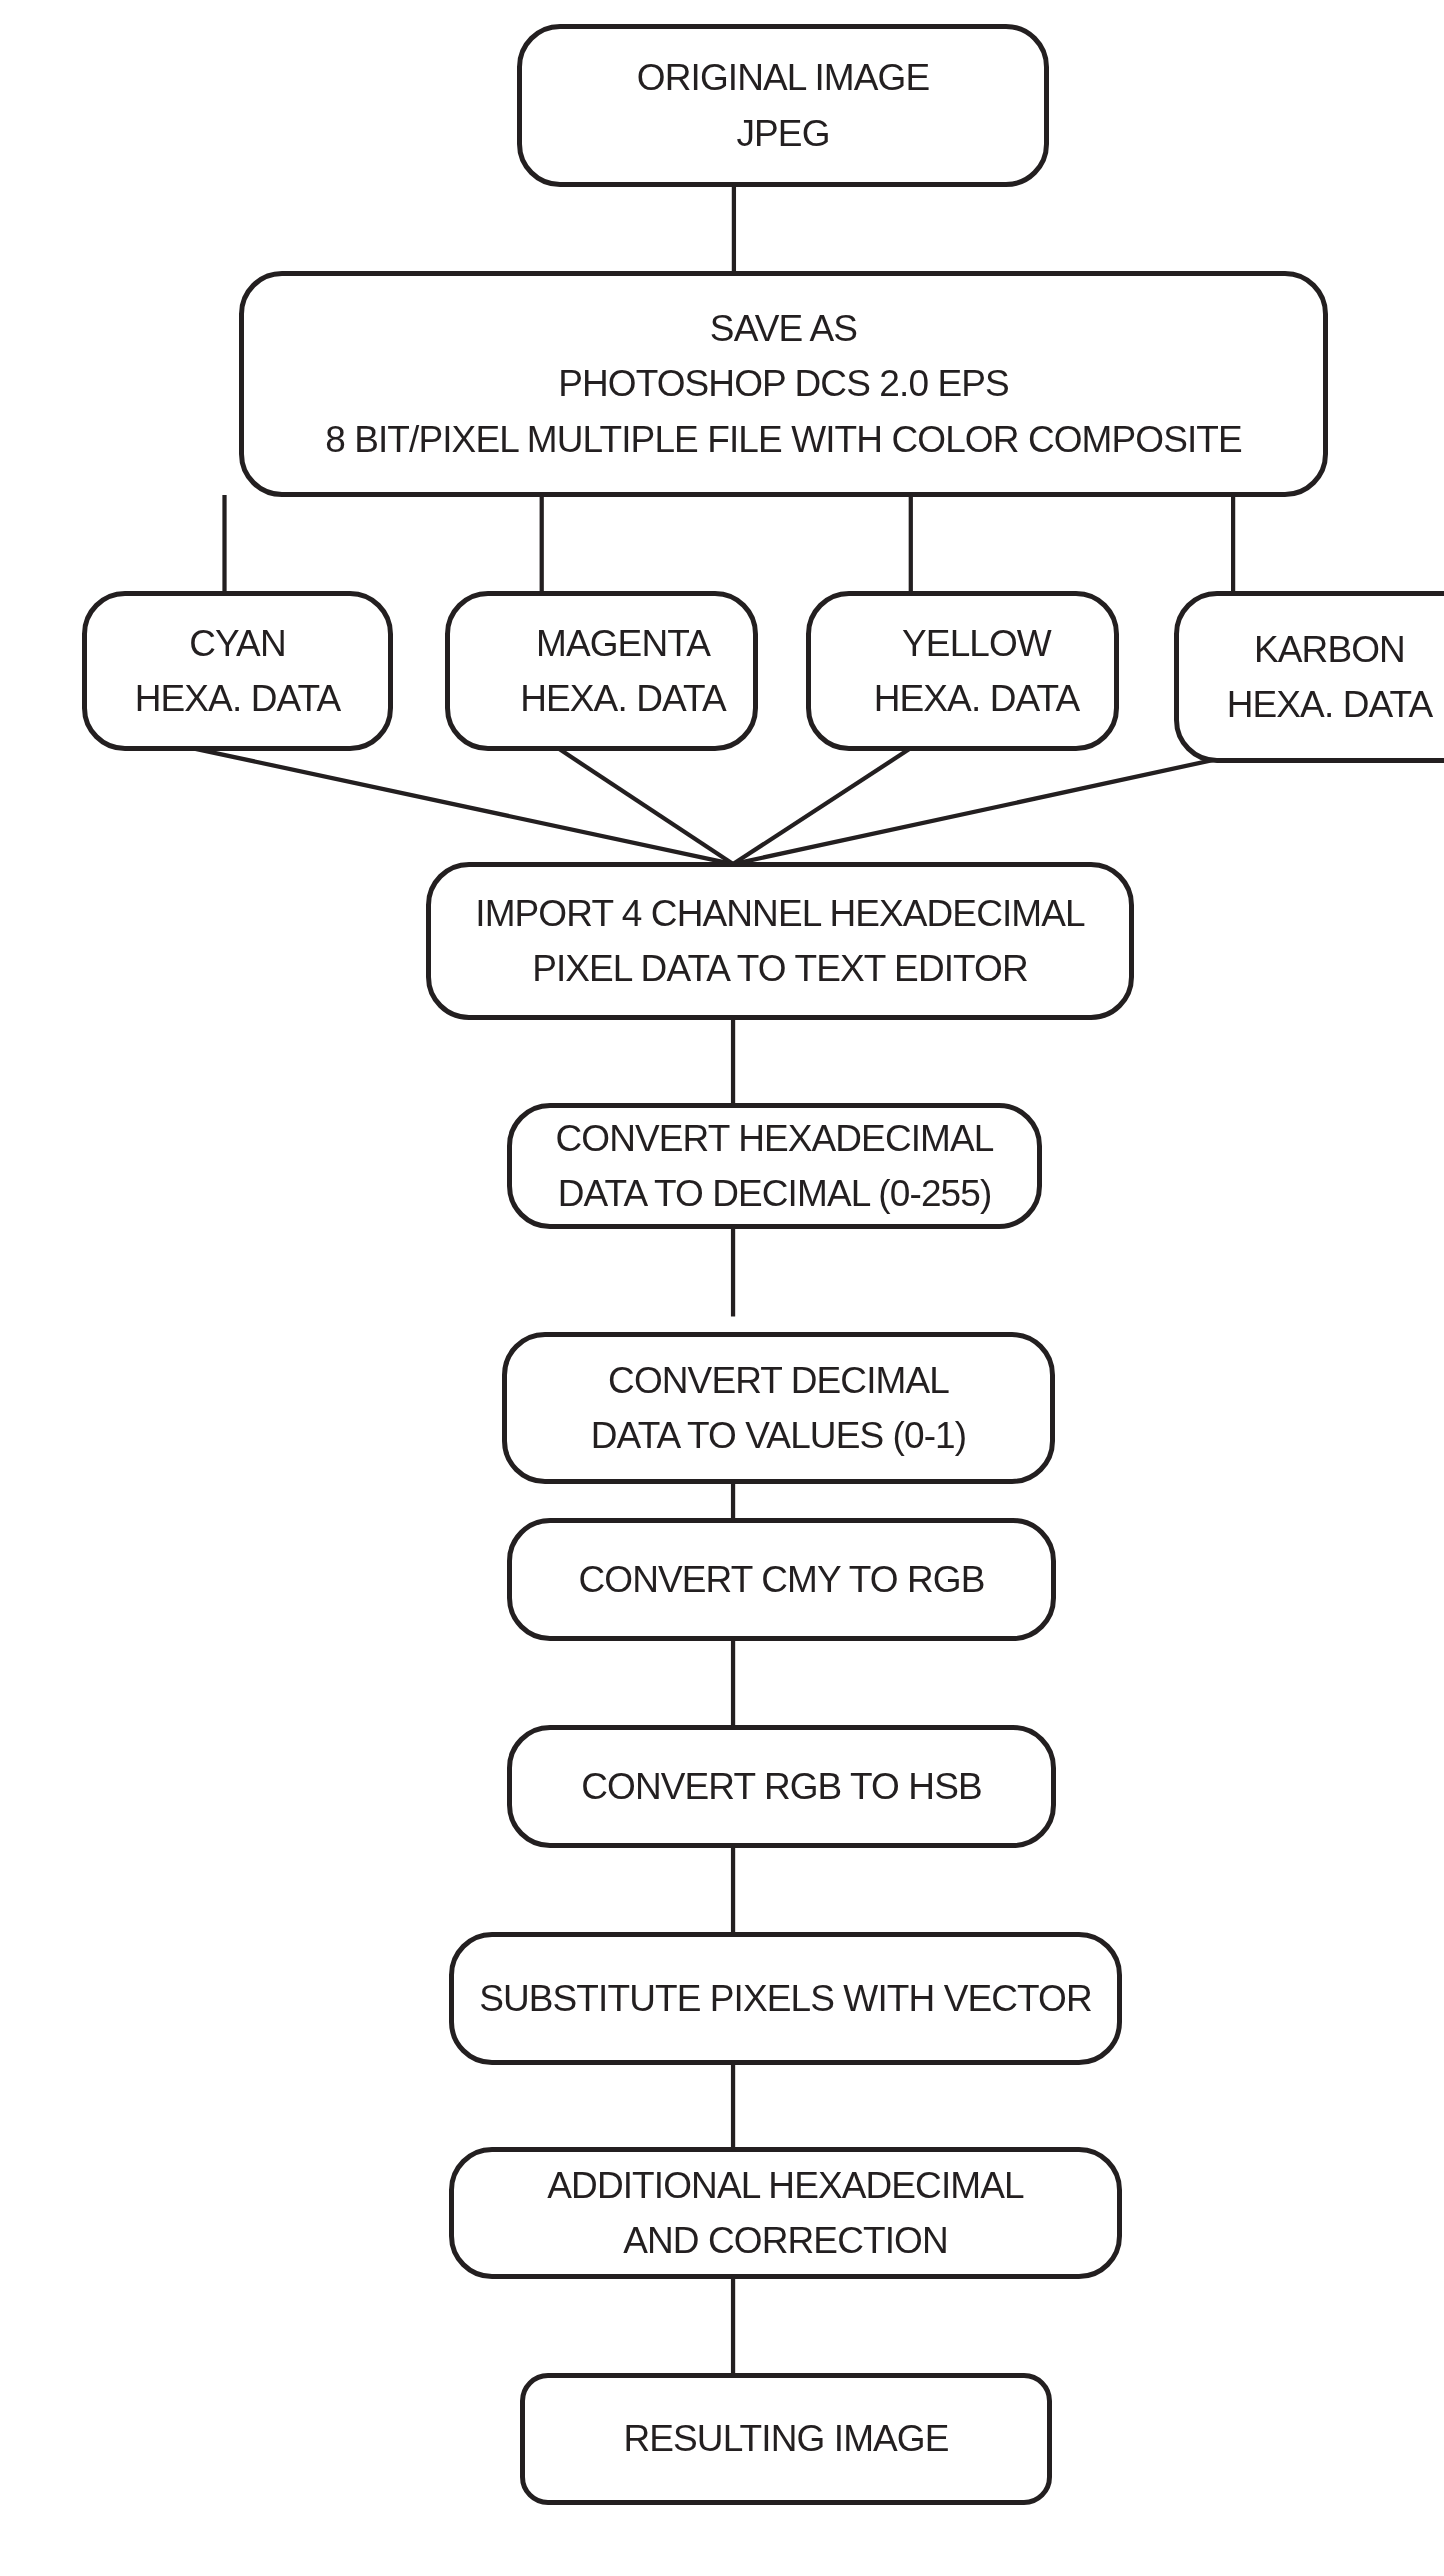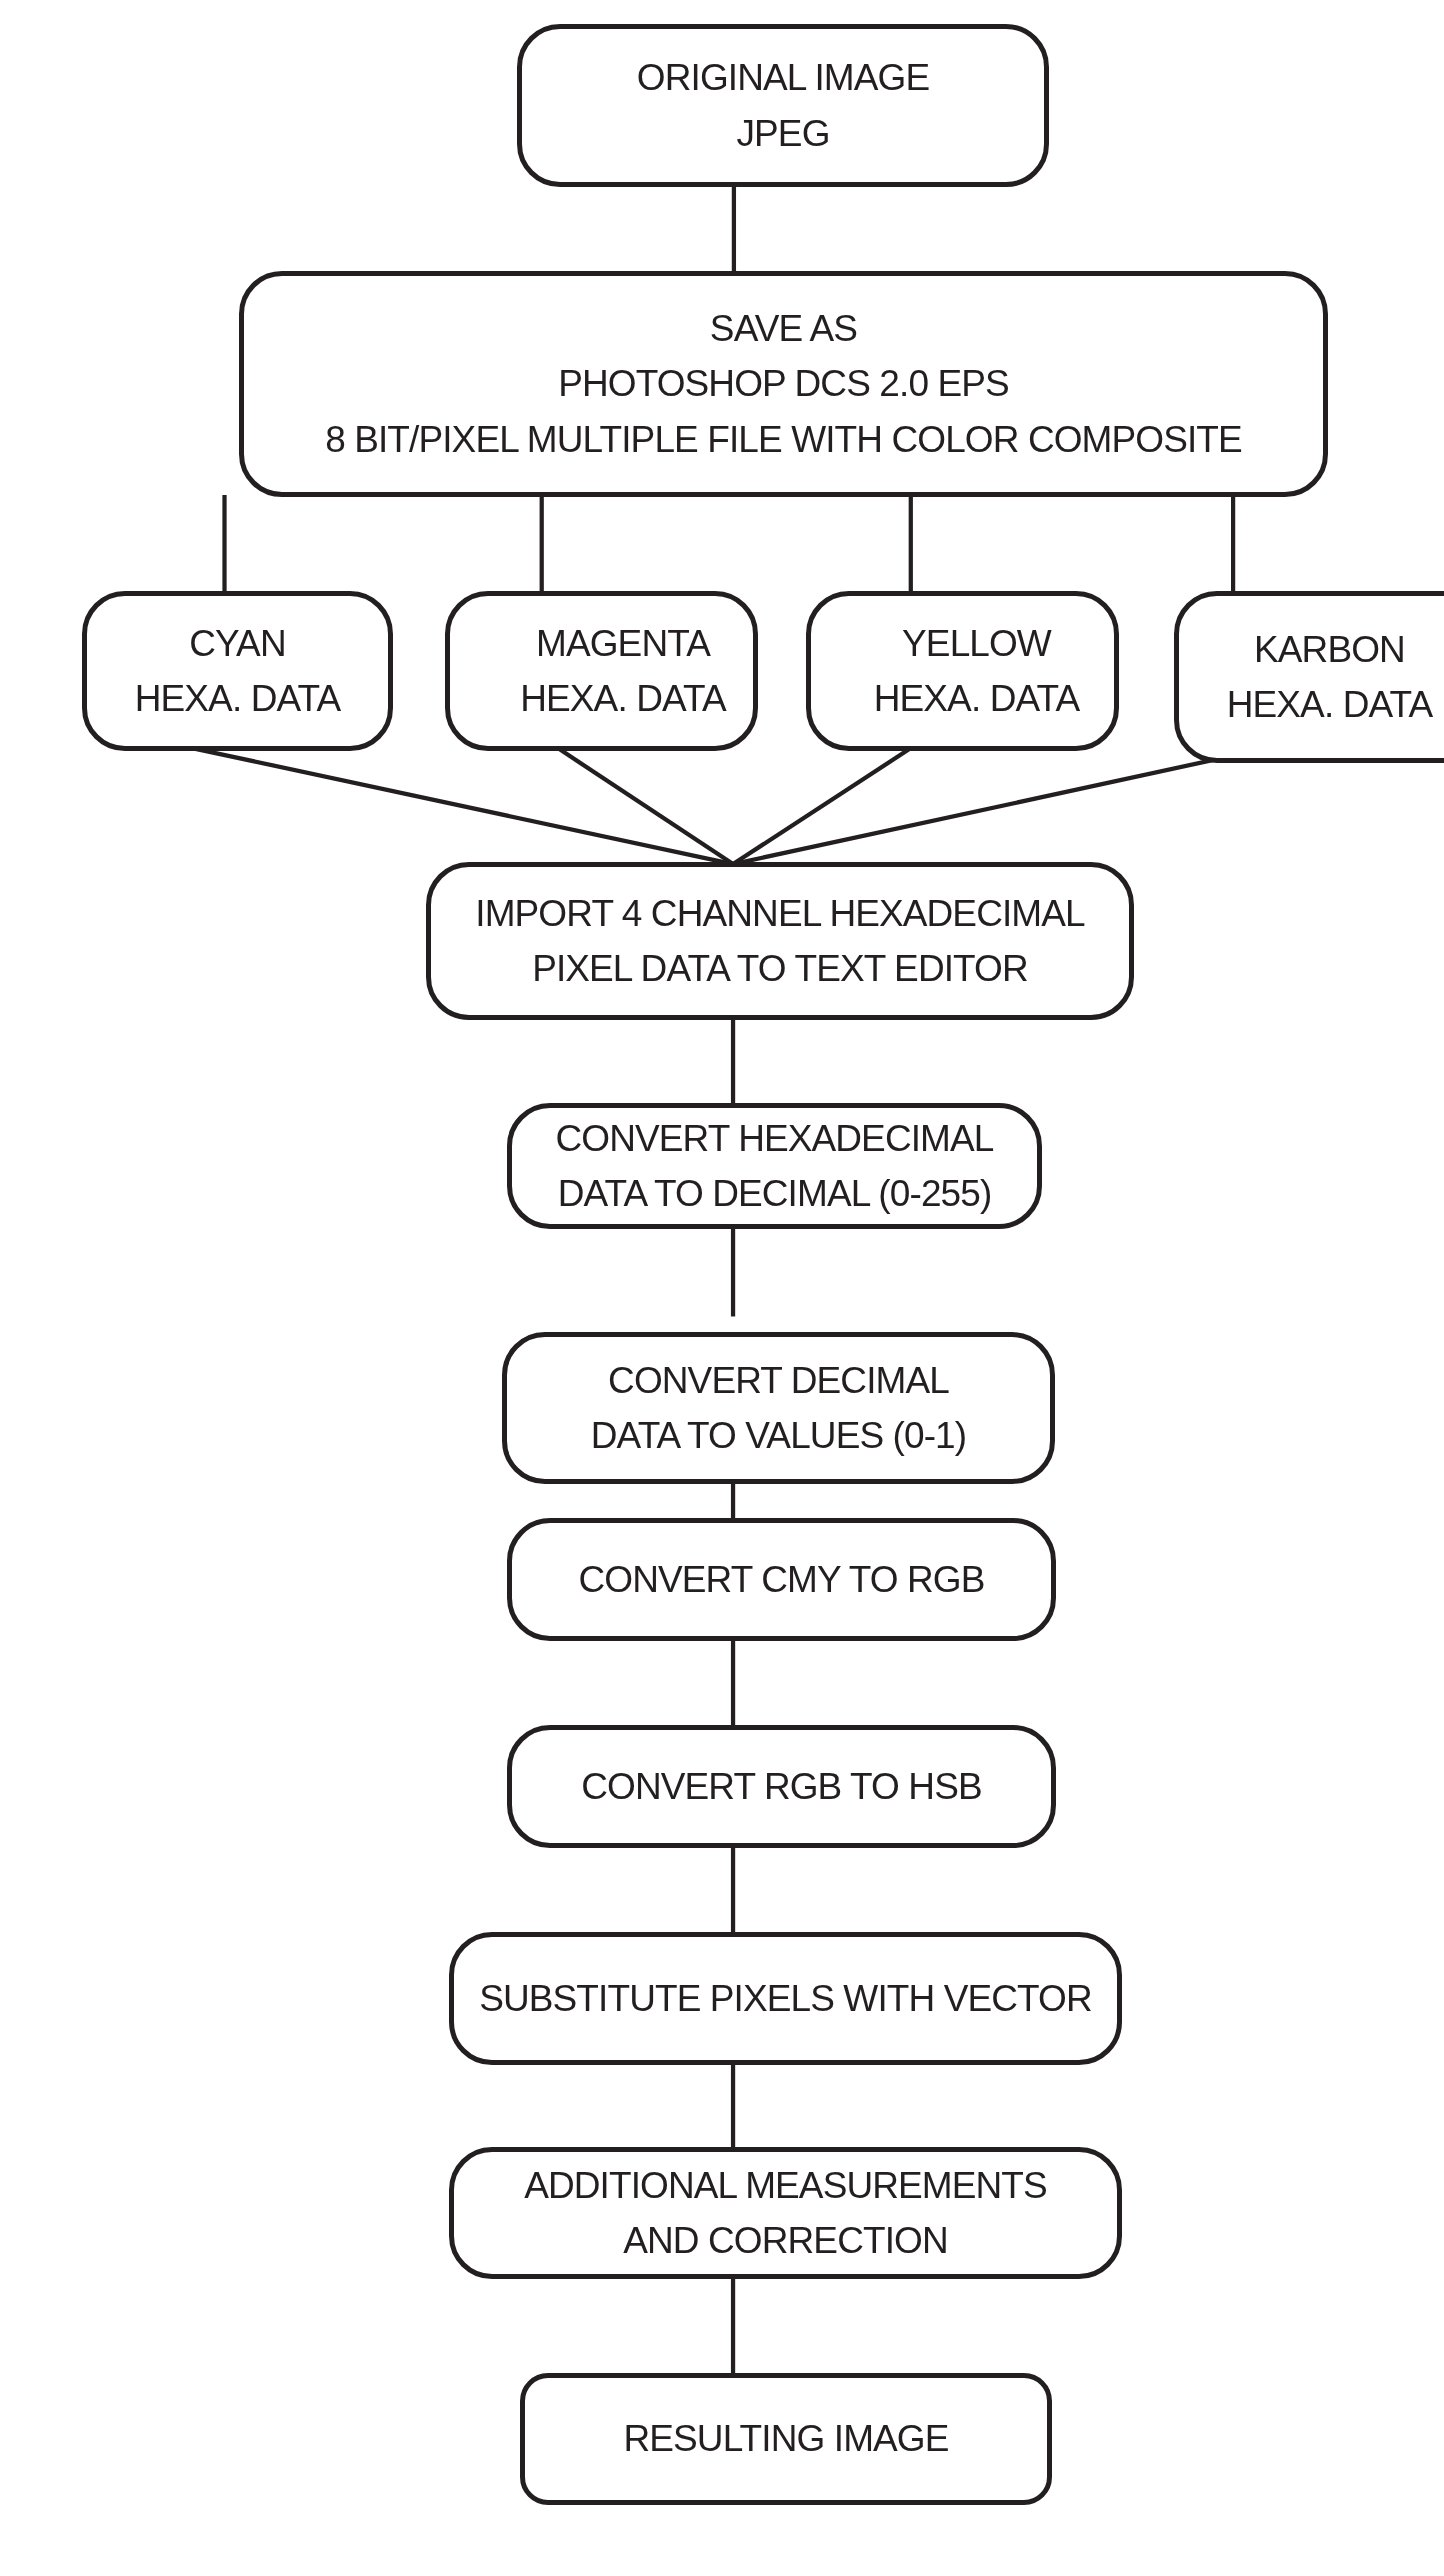--- a/index.html
+++ b/index.html
@@ -124,21 +124,21 @@
 
   <div class="node" style="left:459px; top:1725px; width:549px; height:123px;">
     <span class="line">CONVERT RGB TO HSB</span>
   </div>
 
   <div class="node" style="left:401px; top:1932px; width:673px; height:133px;">
     <span class="line">SUBSTITUTE PIXELS WITH VECTOR</span>
   </div>
 
   <div class="node" style="left:401px; top:2147px; width:673px; height:132px;">
-    <span class="line">ADDITIONAL MEASUREMENTS</span>
+    <span class="line">ADDITIONAL HEXADECIMAL</span>
     <span class="line">AND CORRECTION</span>
   </div>
 
   <div class="node" style="left:472px; top:2373px; width:532px; height:132px;border-radius:28px;">
     <span class="line">RESULTING IMAGE</span>
   </div>
 
 </div>
 
 

